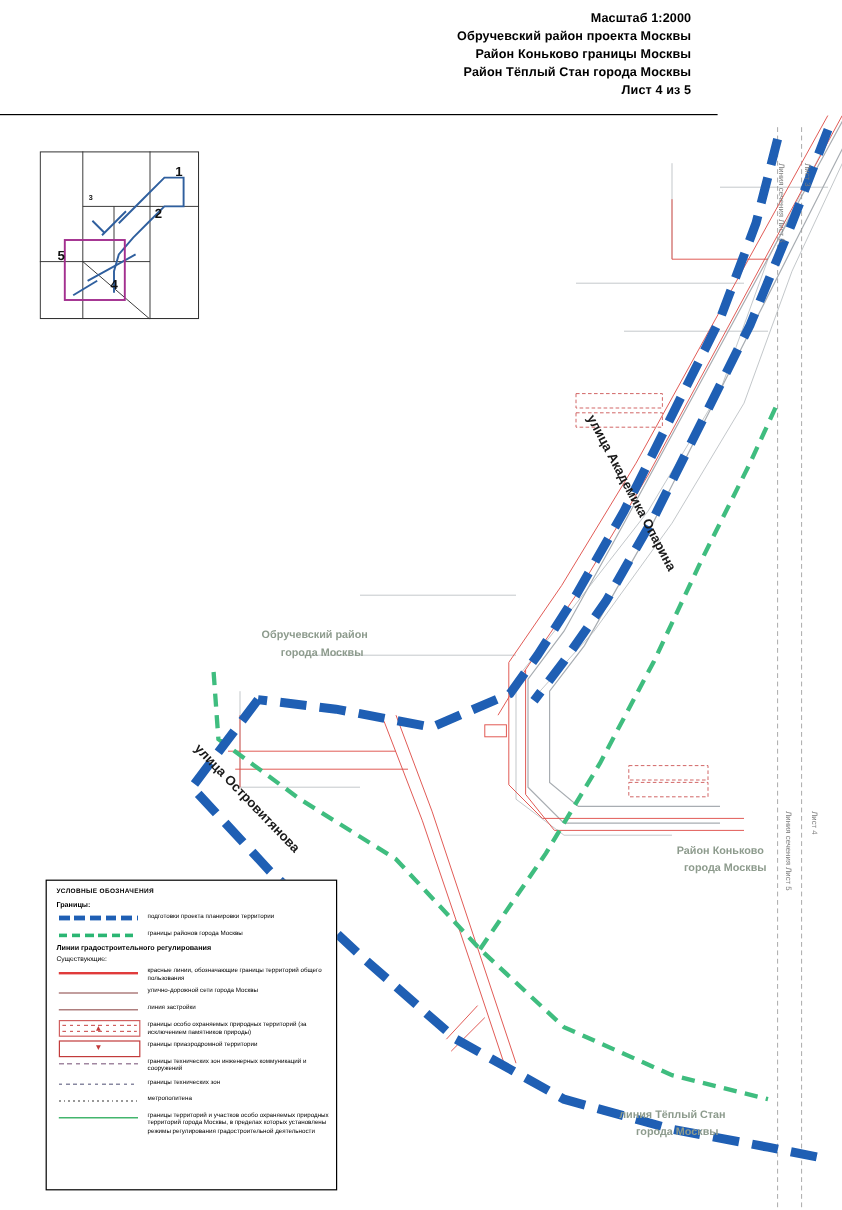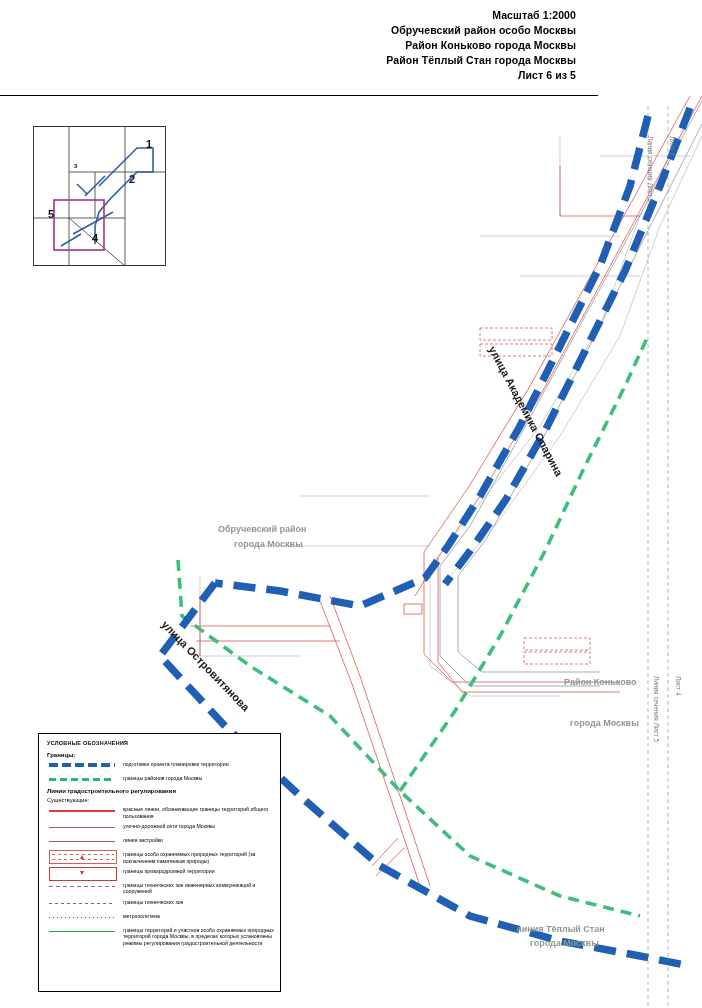--- a/index.html
+++ b/index.html
@@ -191,24 +191,24 @@
     font-weight: bold;
     color: #111;
   }
   .keynum.sm { font-size: 6px; }
 </style>
 </head>
 <body>
 
 <div class="header">
   <div>Масштаб 1:2000</div>
-  <div>Обручевский район особо Москвы</div>
-  <div>Район Коньково города Москвы</div>
+  <div>Обручевский район проекта Москвы</div>
+  <div>Район Коньково границы Москвы</div>
   <div>Район Тёплый Стан города Москвы</div>
-  <div>Лист 6 из 5</div>
+  <div>Лист 4 из 5</div>
 </div>
 
 <div class="map">
   <svg width="702" height="912" viewBox="0 0 702 912">
 
     <g stroke="#b7bcc0" stroke-width="0.7" fill="none">
       <path d="M690 20 L640 120 L600 230 L540 330 L470 420 L430 470"></path>
       <path d="M702 40 L660 130 L620 240 L560 340 L495 430 L450 480"></path>
       <path d="M430 470 L430 570 L470 600 L560 600"></path>
       <path d="M200 480 L200 560 L300 560"></path>
@@ -265,21 +265,21 @@
     </g>
 
   </svg>
 
   <div class="maplabel" style="left:497px; top:248px; transform: rotate(62deg); transform-origin: left top;">улица Академика Опарина</div>
   <div class="maplabel" style="left:168px; top:522px; transform: rotate(46deg); transform-origin: left top;">улица Островитянова</div>
 
   <div class="maplabel small-gray" style="left:202px; top:428px;">Обручевский район</div>
   <div class="maplabel small-gray" style="left:218px; top:443px;">города Москвы</div>
 
-  <div class="maplabel small-gray" style="left:548px; top:581px;text-align:center;">Район Коньково</div>
+  <div class="maplabel small-gray" style="left:548px; top:608px;text-align:center;">Район Коньково</div>
   <div class="maplabel small-gray" style="left:554px; top:622px;">города Москвы</div>
 
   <div class="maplabel small-gray" style="left:500px; top:828px;">линия Тёплый Стан</div>
   <div class="maplabel small-gray" style="left:514px; top:842px;">города Москвы</div>
 
   <div class="maplabel tiny-gray" style="left:654px; top:40px; transform: rotate(90deg); transform-origin: left top;">Линия сечения Лист 5</div>
   <div class="maplabel tiny-gray" style="left:676px; top:40px; transform: rotate(90deg); transform-origin: left top;">Лист 3</div>
   <div class="maplabel tiny-gray" style="left:660px; top:580px; transform: rotate(90deg); transform-origin: left top;">Линия сечения Лист 5</div>
   <div class="maplabel tiny-gray" style="left:682px; top:580px; transform: rotate(90deg); transform-origin: left top;">Лист 4</div>
 </div>

